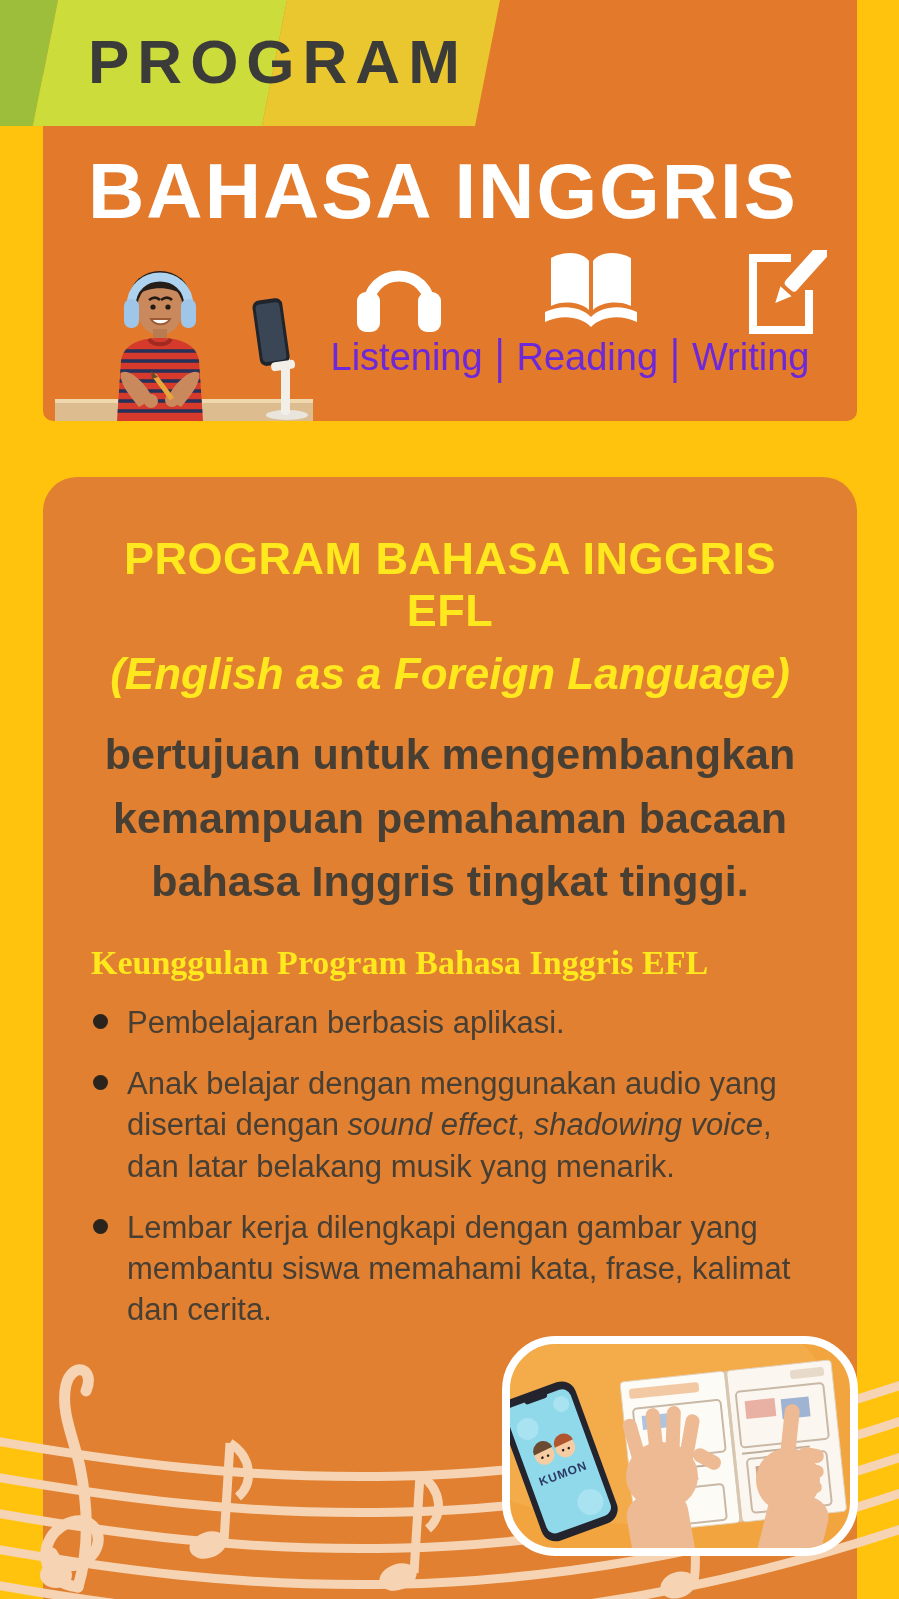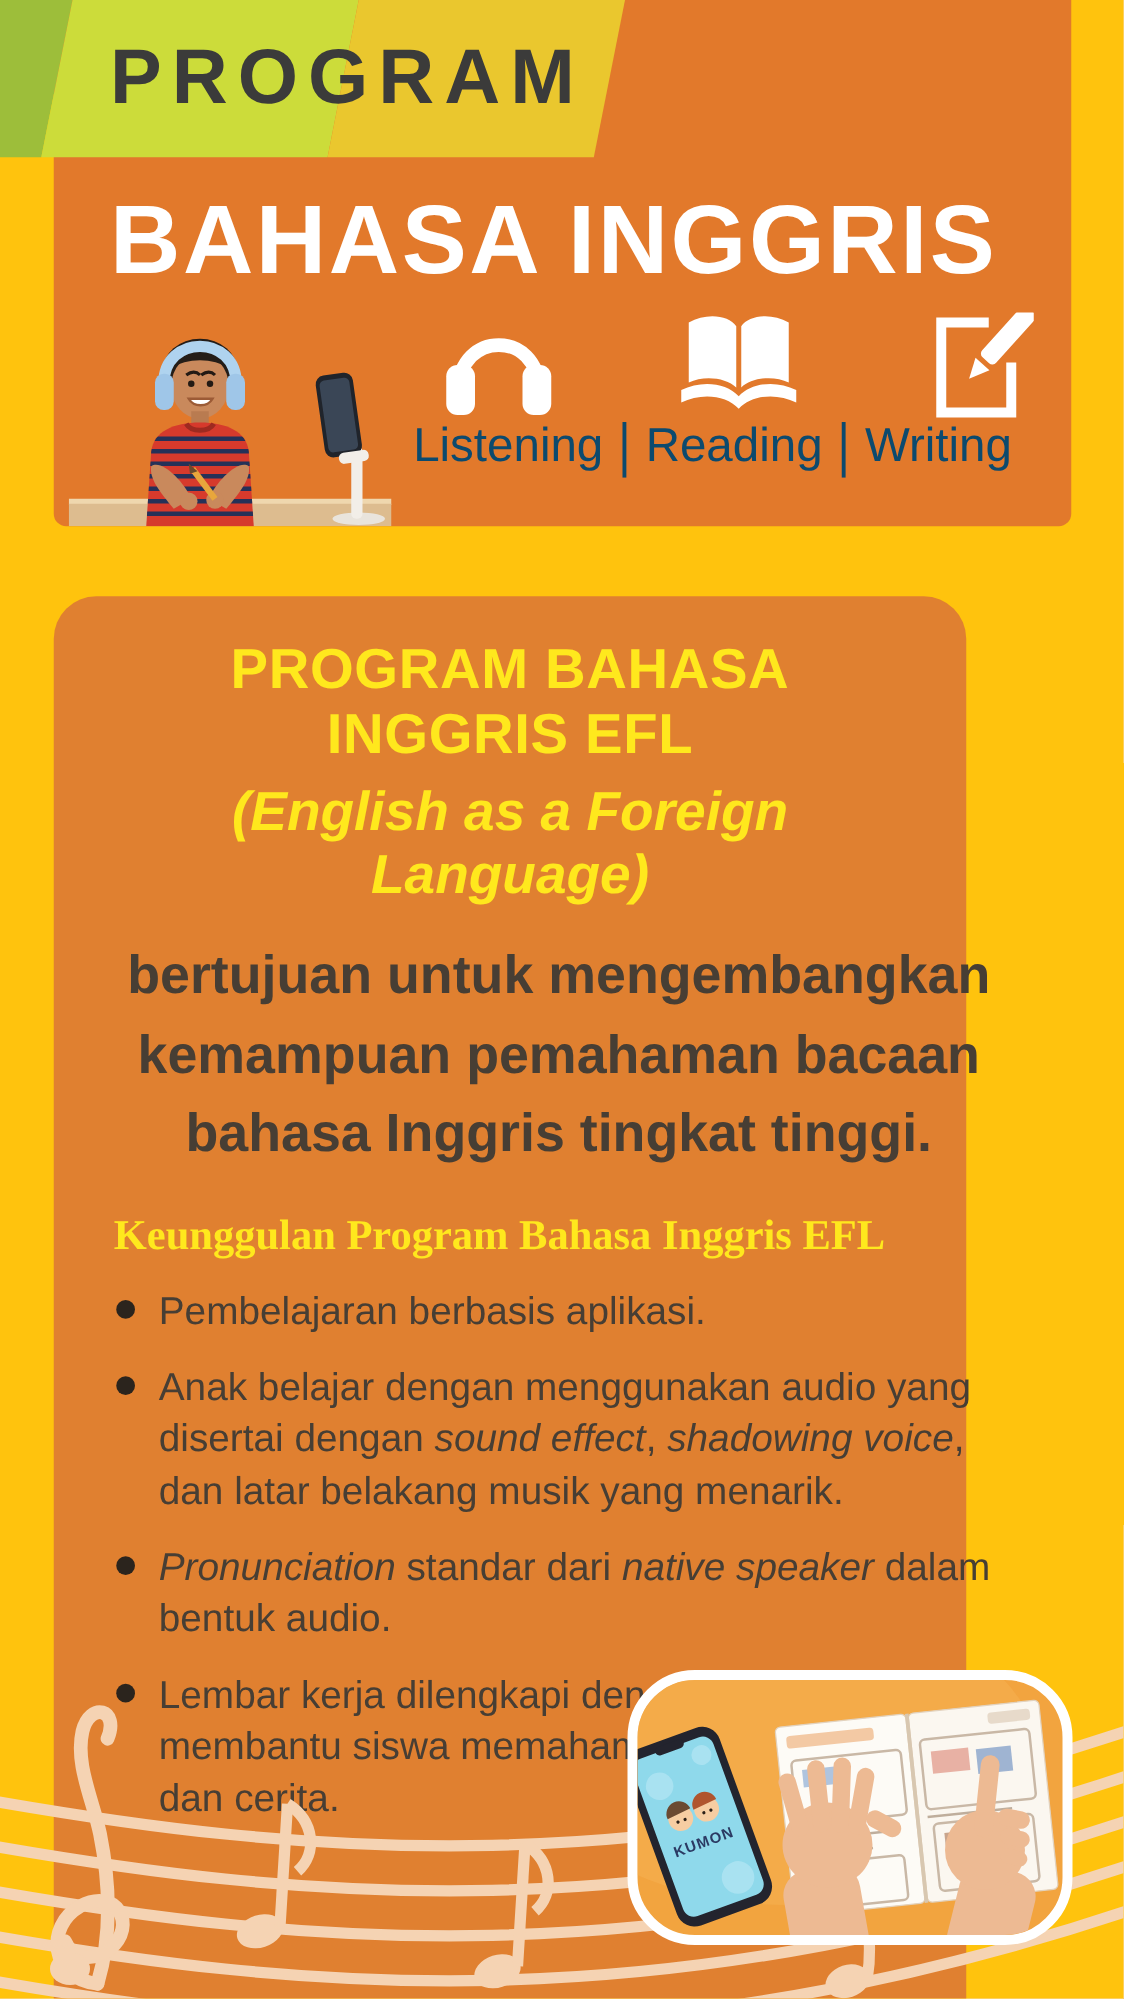--- a/index.html
+++ b/index.html
@@ -13,27 +13,27 @@
   .chevrons{position:absolute;left:0;top:0;z-index:2;}
   .kicker{position:absolute;left:88px;top:26px;z-index:3;
           font-size:62px;font-weight:bold;letter-spacing:8px;color:var(--ink-dark);}
   .title{position:absolute;left:45px;top:146px;width:814px;z-index:3;text-align:left;
          padding-left:43px;box-sizing:border-box;
          font-size:78px;font-weight:bold;letter-spacing:2px;color:#ffffff;white-space:nowrap;}
   .boy-scene{position:absolute;left:55px;top:261px;z-index:2;}
   .icons-row{position:absolute;left:355px;top:250px;width:472px;z-index:3;
              display:flex;justify-content:space-between;align-items:flex-end;}
   .caption{position:absolute;left:318px;top:336px;width:504px;z-index:3;text-align:center;
-           font-size:38px;font-weight:500;color:#0c4a6e;white-space:nowrap;}
+           font-size:38px;font-weight:500;color:#6d28d9;white-space:nowrap;}
   .caption .sep{padding:0 12px;font-weight:400;display:inline-block;transform:scaleY(1.25);}
 
   
-  .card{position:absolute;left:43px;top:477px;width:730px;height:1122px;
+  .card{position:absolute;left:43px;top:477px;width:814px;height:1122px;
         background:var(--card-orange);border-radius:34px 34px 0 0;z-index:1;
-        box-sizing:border-box;padding:32px 48px 0 48px;text-align:center;}
+        box-sizing:border-box;padding:56px 48px 0 48px;text-align:center;}
   .card h1{margin:0 0 12px 0;font-size:45px;font-weight:bold;color:var(--accent-yellow);letter-spacing:.5px;}
   .card h2{margin:0 0 24px 0;font-size:44px;font-weight:bold;font-style:italic;color:var(--accent-yellow);}
   .intro{width:712px;margin:0 auto 30px auto;font-size:43px;font-weight:bold;
          line-height:1.48;color:var(--ink-brown);}
   .card h3{margin:0 0 20px 0;text-align:left;font-size:34px;font-weight:bold;color:var(--accent-yellow);font-family:Liberation Serif, serif;}
   .benefits{list-style:none;margin:0;padding:0;text-align:left;width:706px;}
   .benefits li{position:relative;padding-left:36px;margin-bottom:20px;
                font-size:31px;font-weight:normal;line-height:1.33;color:var(--ink-brown);}
   .benefits li .dot{position:absolute;left:2px;top:12px;width:15px;height:15px;border-radius:50%;
                     background:#2b241d;}
@@ -136,21 +136,20 @@
   <div class="caption" id="skills-caption"><span>Listening</span><span class="sep">|</span><span>Reading</span><span class="sep">|</span><span>Writing</span></div>
 
   <div class="card">
     <h1>PROGRAM BAHASA INGGRIS EFL</h1>
     <h2>(English as a Foreign Language)</h2>
     <p class="intro">bertujuan untuk mengembangkan kemampuan pemahaman bacaan bahasa Inggris tingkat tinggi.</p>
     <h3>Keunggulan Program Bahasa Inggris EFL</h3>
     <ul class="benefits" id="benefits">
         <li><span class="dot"></span><span>Pembelajaran berbasis aplikasi.</span></li>
         <li><span class="dot"></span><span>Anak belajar dengan menggunakan audio yang disertai dengan </span><em>sound effect</em><span>, </span><em>shadowing voice</em><span>, dan latar belakang musik yang menarik.</span></li>
-        <li><span class="dot"></span><em>Pronunciation</em><span> standar dari </span><em>native speaker</em><span> dalam bentuk audio.</span></li>
         <li><span class="dot"></span><span>Lembar kerja dilengkapi dengan gambar yang membantu siswa memahami kata, frase, kalimat dan cerita.</span></li>
       </ul>
   </div>
 
   <svg class="staff" width="899" height="254" viewBox="0 0 899 254">
     <g stroke="#F5D3B3" stroke-width="9" fill="none">
       <path d="M-10,95  C230,137 520,169 910,37"></path>
       <path d="M-10,131 C230,173 520,205 910,73"></path>
       <path d="M-10,167 C230,209 520,241 910,109"></path>
       <path d="M-10,203 C230,245 520,277 910,145"></path>

